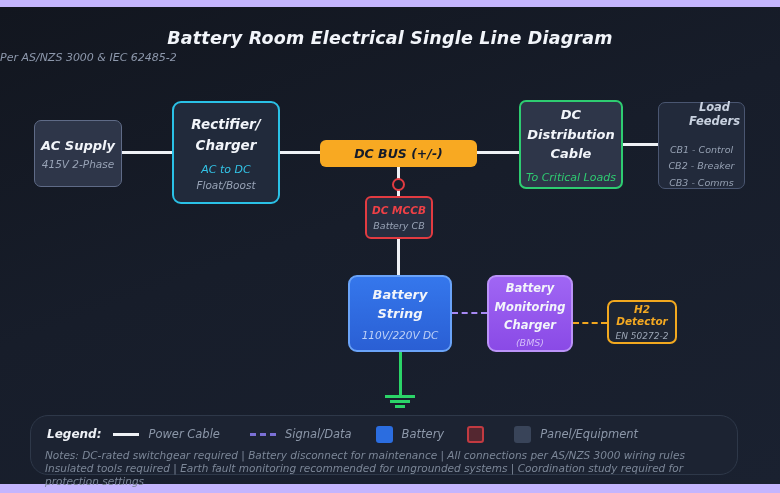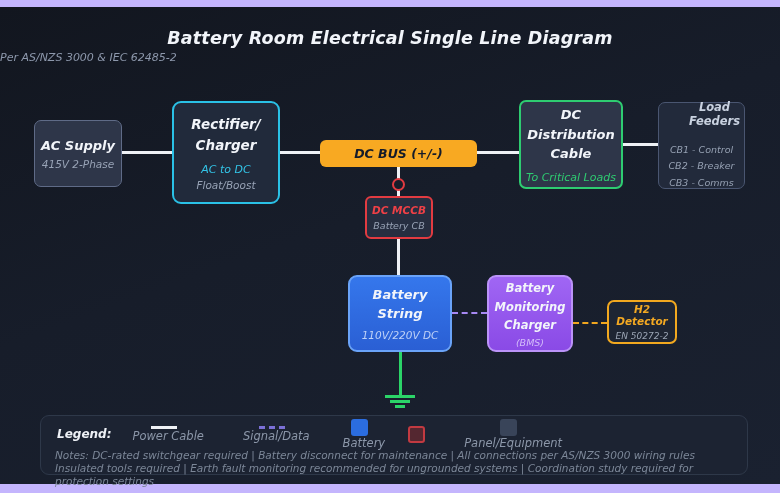--- a/index.html
+++ b/index.html
@@ -82,26 +82,26 @@
     border:2px solid #bb93f8; border-radius:9px; }
   #bms .t { font-size:11.5px; line-height:1.65; }
   #bms .s { font-size:9.5px; color:#d4bdfa; margin-top:2px; }
 
   #h2-detector { left:607px; top:293px; width:70px; height:44px;
     background:#1e2533; border:2px solid #f2a81f; }
   #h2-detector .t { font-size:10.5px; color:#f4a922; }
   #h2-detector .s { font-size:9px; color:#9aa4b4; margin-top:4px; }
 
   
-  .legend-panel { position:absolute; left:40px; top:408px; width:708px; height:60px;
-    background:#1c2332; border:1px solid #2e3849; border-radius:9px; }
+  .legend-panel { position:absolute; left:30px; top:408px; width:708px; height:60px;
+    background:#1c2332; border:1px solid #2e3849; border-radius:18px; }
   .legend-row { position:absolute; left:16px; top:8px; height:20px;
     display:flex; align-items:center; }
   .legend-title { color:#eef1f6; font-size:12px; font-weight:bold; margin-right:12px; }
-  .lg { display:flex; align-items:center;flex-direction:column; }
+  .lg { display:flex; align-items:center; }
   .lg .lab { color:#8c97a9; font-size:11.5px; margin-left:9px; }
   .sw-line { width:26px; height:3px; background:#eef1f5; }
   .sw-dash { width:26px; height:0; border-top:3px dashed #7b70d6; }
   .sw-batt { width:17px; height:17px; background:#2b6de0; border-radius:3px; }
   .sw-cb   { width:17px; height:17px; background:#542730; border:2px solid #c23a41; border-radius:3px; }
   .sw-panel{ width:17px; height:17px; background:#394459; border-radius:3px; }
   .mr30 { margin-right:30px; } .mr32 { margin-right:24px; } .mr23 { margin-right:23px; }
   .notes { position:absolute; left:14px; top:33px; color:#7c8798; font-size:10.5px; line-height:13px; }
 </style>
 </head>

